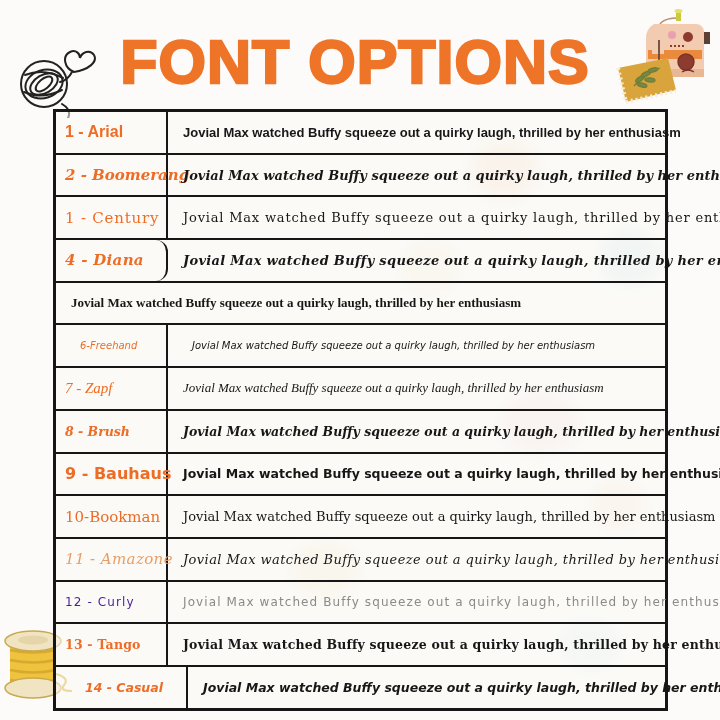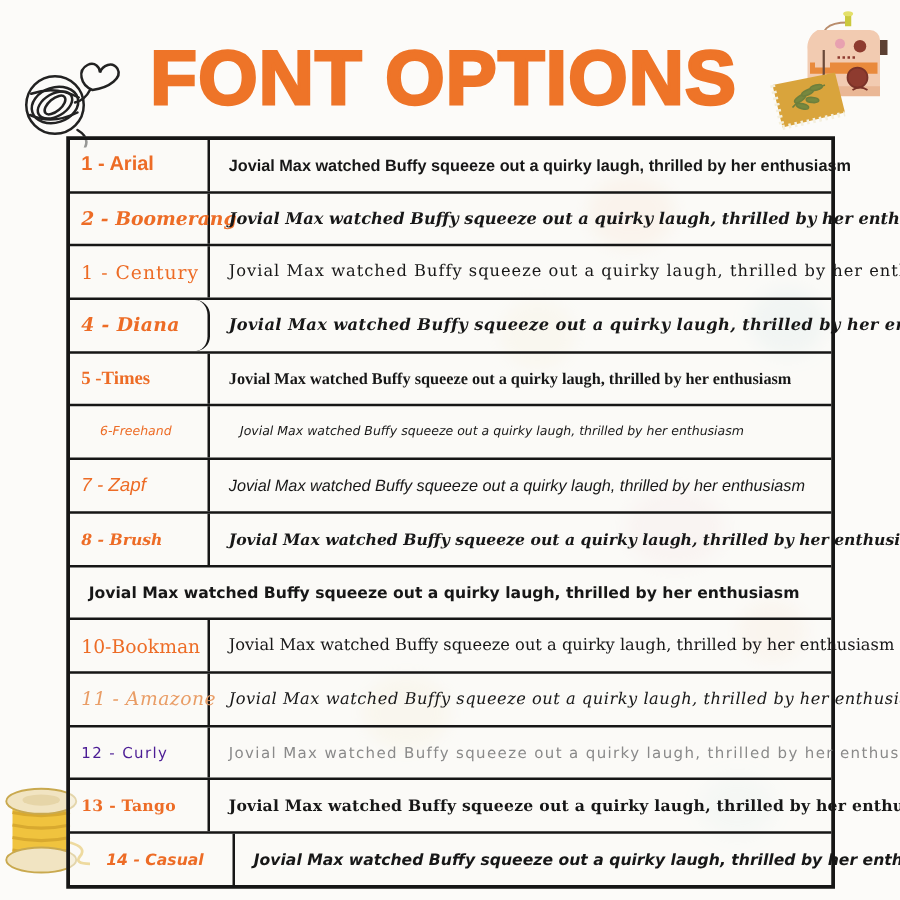--- a/index.html
+++ b/index.html
@@ -47,21 +47,21 @@
   }
   .sample{flex:1;padding:0 6px 0 15px;color:#171717;font-size:13px;white-space:nowrap;}
 
   
   .f1{font-family:Liberation Sans, sans-serif;font-weight:700;}
   .f2{font-family:"DejaVu Serif",serif;font-style:italic;font-weight:700;}
   .f3{font-family:"DejaVu Serif",serif;letter-spacing:.8px;}
   .f4{font-family:"DejaVu Serif",serif;font-style:italic;font-weight:600;letter-spacing:.3px;border-radius:12px;}
   .f5{font-family:"Liberation Serif",serif;font-weight:700;}
   .f6{font-family:"DejaVu Sans",sans-serif;font-style:italic;font-size:10px;padding-left:24px;}
-  .f7{font-family:Liberation Sans, sans-serif;font-style:italic;}
+  .f7{font-family:Liberation Serif, serif;font-style:italic;}
   .f8{font-family:"DejaVu Serif",serif;font-style:italic;font-weight:700;font-size:12.5px;}
   .f9{font-family:"DejaVu Sans",sans-serif;font-weight:700;font-size:12.5px;}
   .f10{font-family:"DejaVu Serif",serif;}
   .f11{font-family:"DejaVu Serif",serif;font-style:italic;letter-spacing:.4px;}
   .f12{font-family:"DejaVu Sans",sans-serif;letter-spacing:1.1px;font-size:12px;}
   .f13{font-family:"DejaVu Serif",serif;font-weight:700;letter-spacing:.2px;font-size:12.5px;}
   .f14{font-family:"DejaVu Sans",sans-serif;font-weight:700;font-style:italic;font-size:12.5px;}
 
   .row .label.f1{font-size:16px;}
   .row .label.f9{font-size:16px;}
@@ -158,36 +158,36 @@
   </div>
   <div class="row">
     <div class="cell label f3">1 - Century</div>
     <div class="cell sample f3">Jovial Max watched Buffy squeeze out a quirky laugh, thrilled by her enthusiasm</div>
   </div>
   <div class="row">
     <div class="cell label f4">4 - Diana</div>
     <div class="cell sample f4">Jovial Max watched Buffy squeeze out a quirky laugh, thrilled by her enthusiasm</div>
   </div>
   <div class="row">
-    <div class="cell label f5">5 -Times</div>
     <div class="cell sample f5">Jovial Max watched Buffy squeeze out a quirky laugh, thrilled by her enthusiasm</div>
   </div>
   <div class="row">
     <div class="cell label f6">6-Freehand</div>
     <div class="cell sample f6">Jovial Max watched Buffy squeeze out a quirky laugh, thrilled by her enthusiasm</div>
   </div>
   <div class="row">
     <div class="cell label f7">7 - Zapf</div>
     <div class="cell sample f7">Jovial Max watched Buffy squeeze out a quirky laugh, thrilled by her enthusiasm</div>
   </div>
   <div class="row">
     <div class="cell label f8">8 - Brush</div>
     <div class="cell sample f8">Jovial Max watched Buffy squeeze out a quirky laugh, thrilled by her enthusiasm</div>
   </div>
   <div class="row">
+    <div class="cell label f9">9 - Bauhaus</div>
     <div class="cell sample f9">Jovial Max watched Buffy squeeze out a quirky laugh, thrilled by her enthusiasm</div>
   </div>
   <div class="row">
     <div class="cell label f10">10-Bookman</div>
     <div class="cell sample f10">Jovial Max watched Buffy squeeze out a quirky laugh, thrilled by her enthusiasm</div>
   </div>
   <div class="row">
     <div class="cell label f11 light">11 - Amazone</div>
     <div class="cell sample f11">Jovial Max watched Buffy squeeze out a quirky laugh, thrilled by her enthusiasm</div>
   </div>

